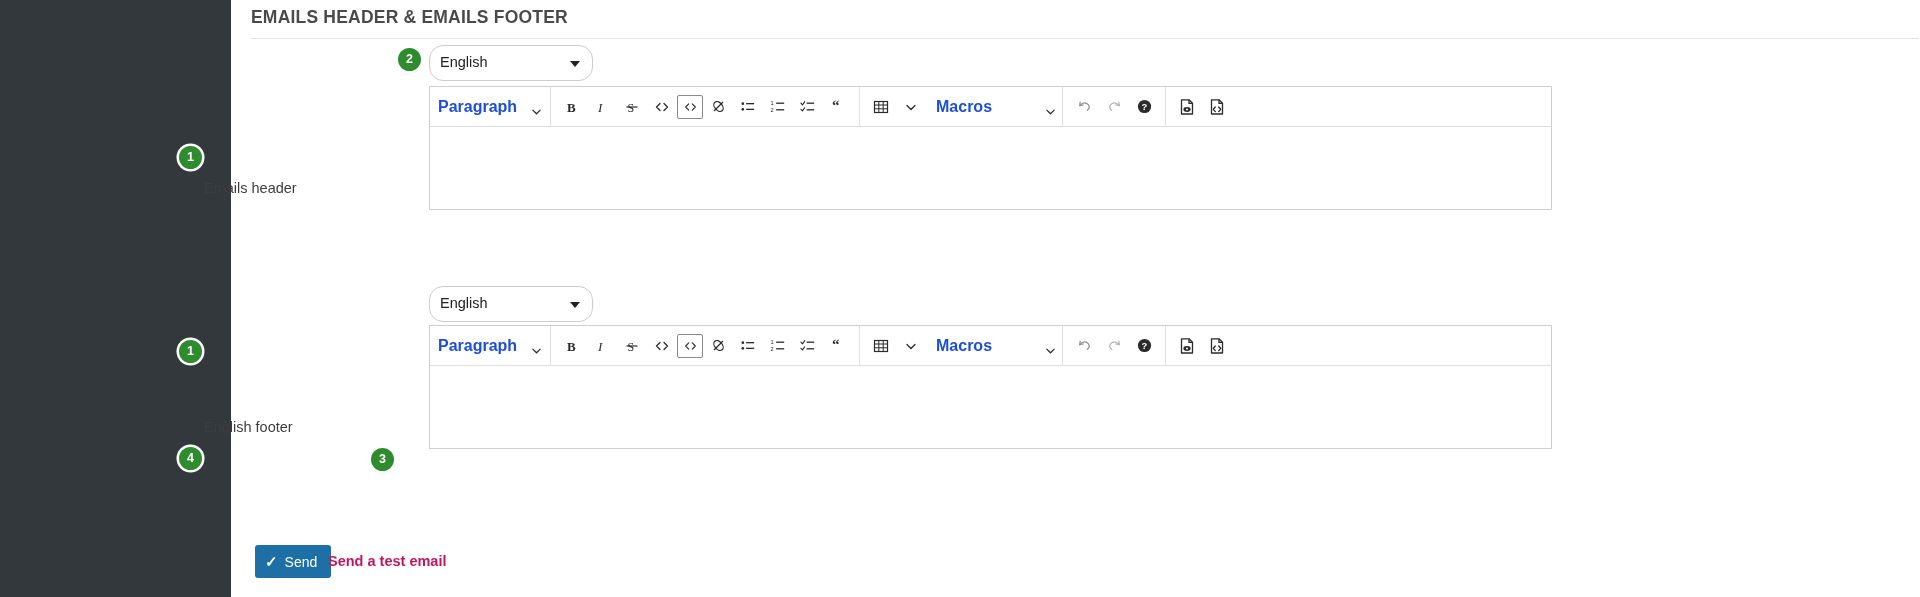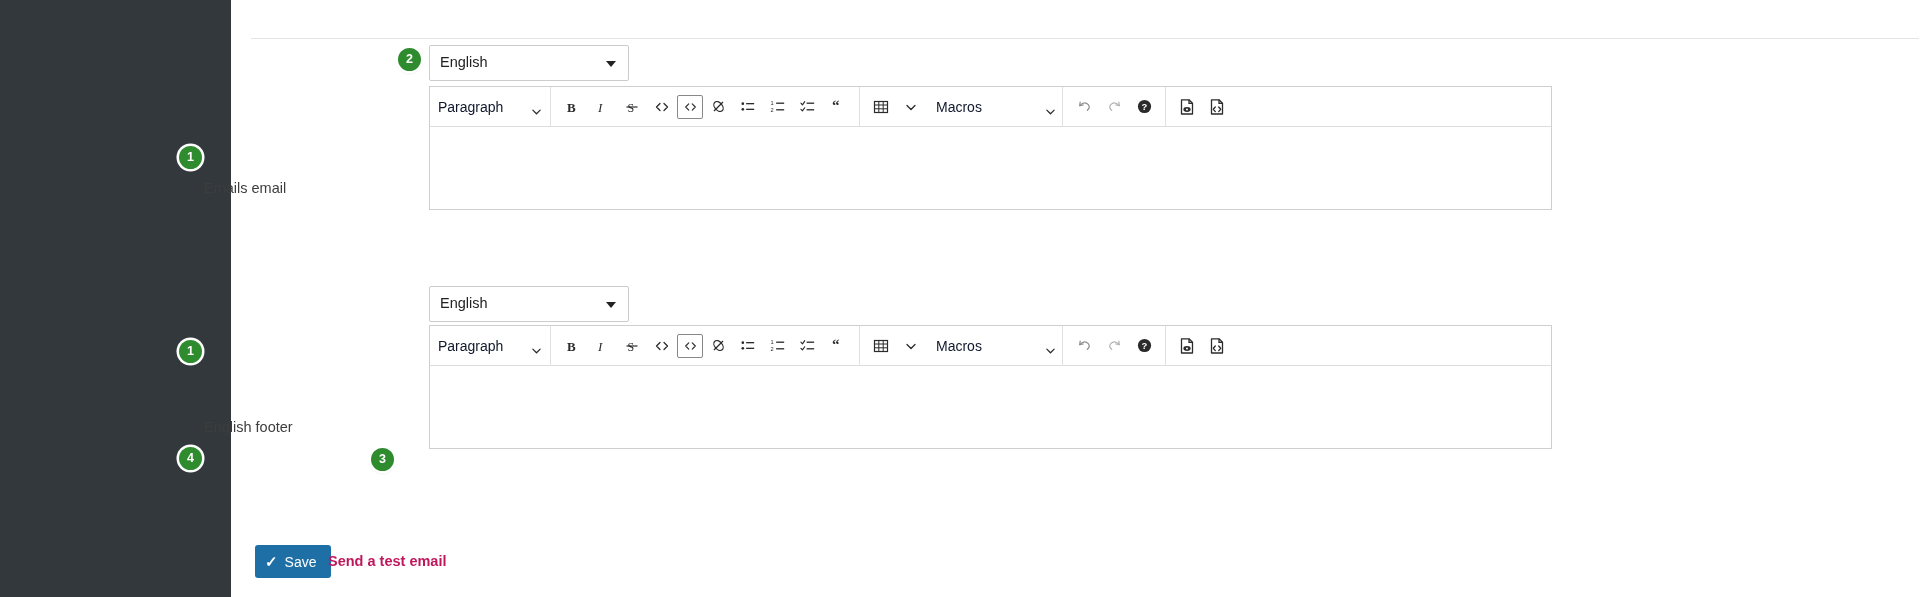--- a/index.html
+++ b/index.html
@@ -75,26 +75,26 @@
   .field-label {
     position: absolute;
     font-size: 14.5px;
     color: #3d3d3d;
     white-space: nowrap;
   }
 
   
   .lang-select {
     position: absolute;
-    width: 200px;
+    width: 164px;
     height: 36px;
     border: 1px solid #cccccc;
     background: #ffffff;
     box-sizing: border-box;
-    border-radius: 2px;
+    border-radius: 14px;
   }
   .lang-select .lang-value {
     position: absolute;
     left: 10px;
     top: 8px;
     font-size: 14.5px;
     color: #222222;
     white-space: nowrap;
   }
   .lang-select .lang-caret {
@@ -157,23 +157,24 @@
   
   .tb-select {
     position: relative;
     height: 30px;
     display: flex;
     align-items: center;
     cursor: pointer;
     padding-left: 8px;
   }
   .tb-select .sel-text {
-    font-size: 14px;
-    color: #0f172a;
+    font-size: 16px;
+    color: #1d4ed8;
     white-space: nowrap;
+    font-weight: bold;
   }
   .tb-select .sel-caret {
     position: absolute;
     top: 11px;
   }
 
   .editor-body {
     height: 82px;
     background: #ffffff;
   }
@@ -213,23 +214,24 @@
     white-space: nowrap;
   }
 </style>
 </head>
 <body>
 
 <div id="sidebar"></div>
 
 <div id="content">
 
+  <div id="page-title">EMAILS HEADER &amp; EMAILS FOOTER</div>
   <div id="title-divider"></div>
 
-  <div class="field-label" style="left:-27px; top:180px;">Emails email</div>
+  <div class="field-label" style="left:-27px; top:180px;">Emails header</div>
 
   <div class="lang-select" style="left:198px; top:45px;">
     <span class="lang-value">English</span>
     <span class="lang-caret"></span>
   </div>
 
   <div class="editor" style="left:198px; top:86px;">
     <div class="editor-toolbar">
 
       <div class="tb-select" style="width:112px;">
@@ -535,21 +537,21 @@
           </svg>
         </div>
       </div>
 
     </div>
     <div class="editor-body"></div>
   </div>
 
   <button id="save-button">
     <span class="check">✓</span>
-    <span>Save</span>
+    <span>Send</span>
   </button>
 
   <a id="send-test-link">Send a test email</a>
 
 </div>
 
 <div class="step-badge" style="left:398px; top:48px;">2</div>
 
 <div class="step-badge" style="left:179px; top:146px;">1</div>
 

